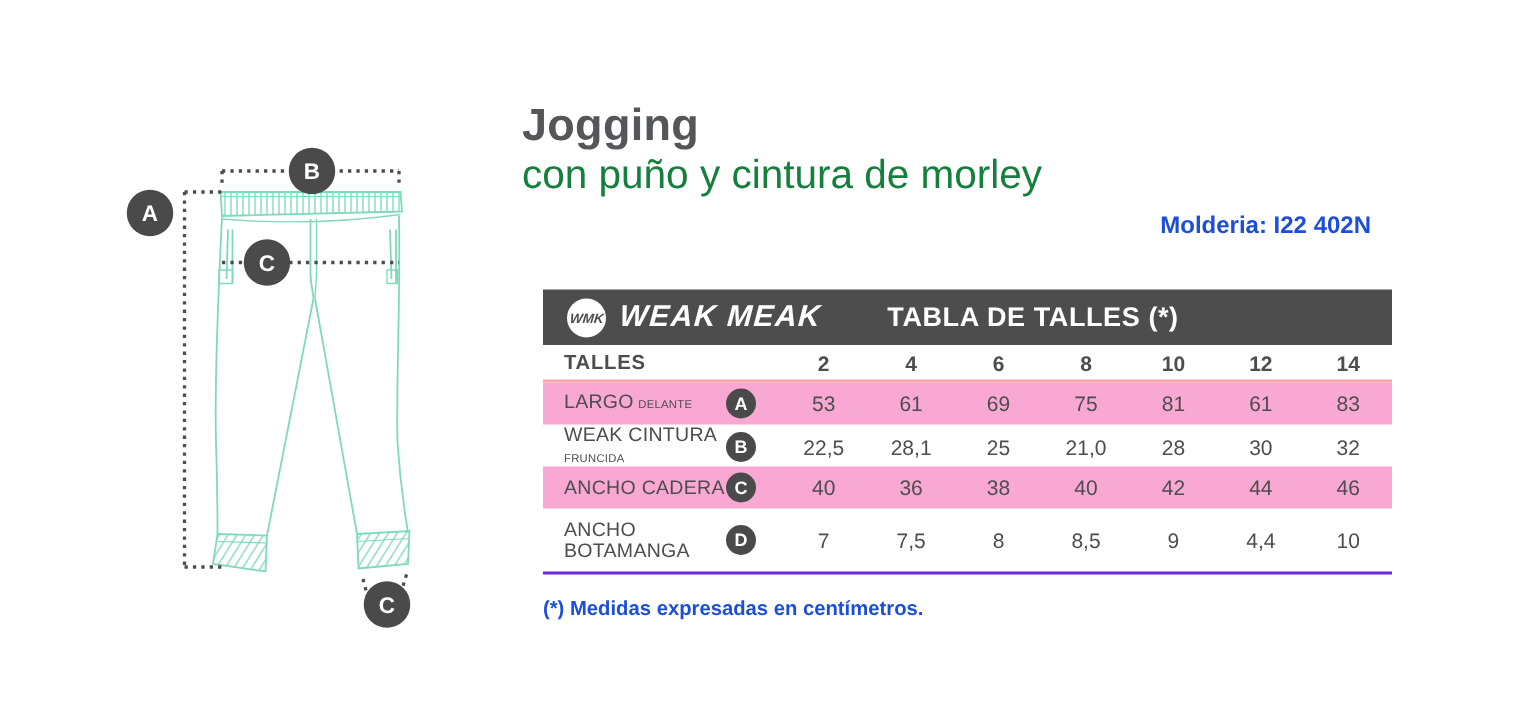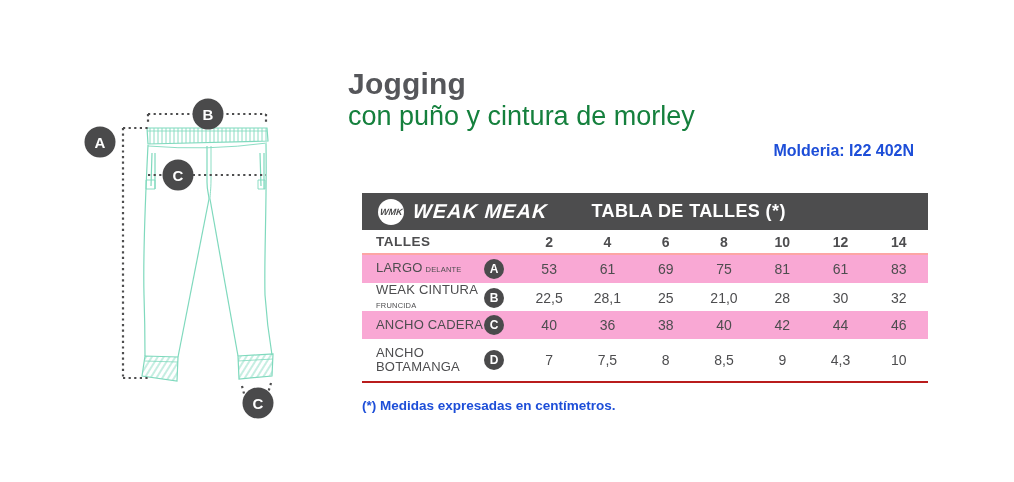--- a/index.html
+++ b/index.html
@@ -19,21 +19,21 @@
   .bar{height:37px;background:#4d4d4e;display:flex;align-items:center;padding:0 0 0 16px;box-sizing:border-box;}
   .logo-circle{width:26px;height:26px;border-radius:50%;background:#ffffff;display:flex;align-items:center;justify-content:center;flex:0 0 auto;}
   .logo-mono{font-size:9px;font-weight:bold;font-style:italic;color:#4d4d4e;letter-spacing:0;transform:skewX(-6deg);}
   .brand-name{margin-left:9px;color:#ffffff;font-size:20px;font-weight:bold;font-style:italic;letter-spacing:1px;transform:skewX(-4deg);white-space:nowrap;}
   .bar-title{margin-left:44px;color:#ffffff;font-size:18px;font-weight:bold;letter-spacing:.4px;white-space:nowrap;}
   
   .grid-row{display:grid;grid-template-columns:122px 36px repeat(7,1fr);align-items:center;}
   .hdr-row{height:23px;font-weight:bold;font-size:13.5px;border-bottom:2px solid #fca5a5;}
   .row-a,.row-c{background:#f9a8d4;}
   .row-a,.row-b,.row-c{height:28px;}
-  .row-d{height:42px;border-bottom:2px solid #b91c1c;}
+  .row-d{height:42px;border-bottom:2px solid #6d28d9;}
   .cell-label{padding-left:14px;font-size:13px;line-height:14px;letter-spacing:.2px;}
   .cell-label .sub{font-size:7.5px;letter-spacing:.2px;}
   .cell-label .sub-inline{font-size:7.5px;margin-left:3px;}
   .first-col{padding-left:14px;letter-spacing:.5px;}
   .marker-chip{width:20px;height:20px;border-radius:50%;background:#4a4a4b;color:#ffffff;display:flex;align-items:center;justify-content:center;font-size:12px;font-weight:bold;}
   .num,.size-h{text-align:center;font-size:14px;}
   .size-h{font-weight:bold;}
   .footnote{margin-top:15px;font-size:13.5px;font-weight:bold;color:#1d4ed8;}
 </style>
 </head>
@@ -168,20 +168,20 @@
     </div>
 
     <div class="grid-row row-d">
       <span class="cell-label">ANCHO BOTAMANGA</span>
       <span class="marker-chip">D</span>
       <span class="num">7</span>
       <span class="num">7,5</span>
       <span class="num">8</span>
       <span class="num">8,5</span>
       <span class="num">9</span>
-      <span class="num">4,3</span>
+      <span class="num">4,4</span>
       <span class="num">10</span>
     </div>
 
     <div class="footnote">(*) Medidas expresadas en centímetros.</div>
   </div>
 
 </div>
 
 </body></html>

